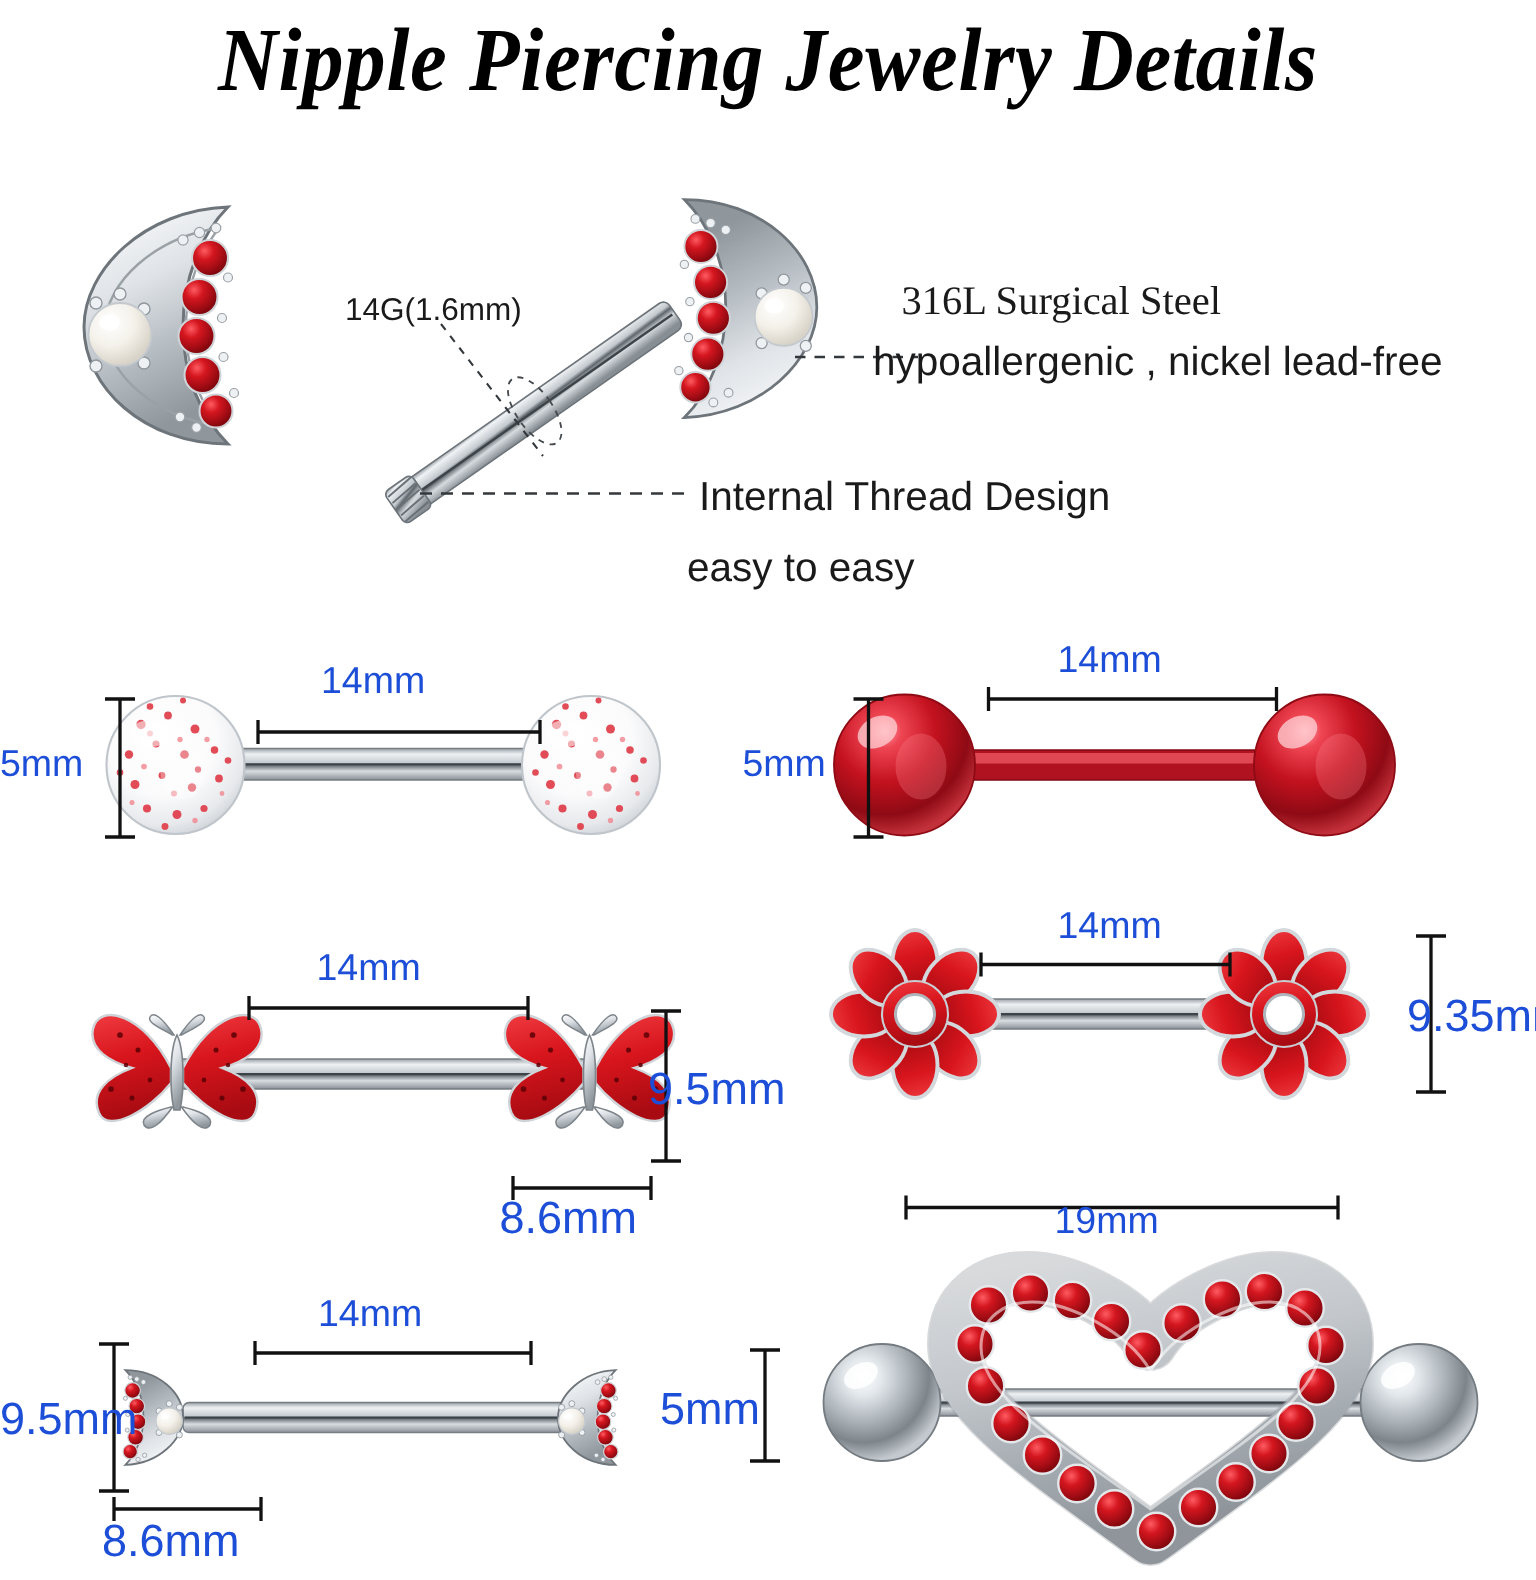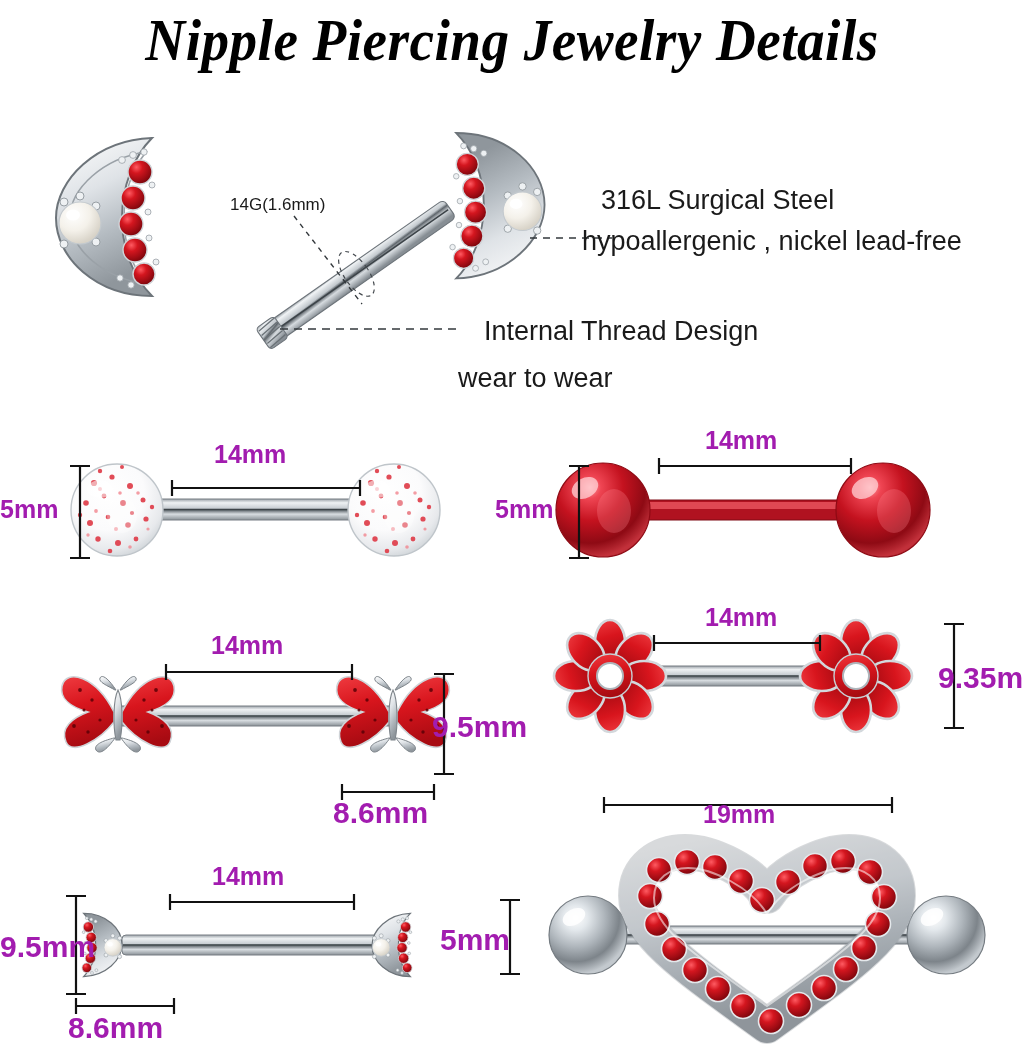--- a/index.html
+++ b/index.html
@@ -6,24 +6,24 @@
   body{width:1024px;height:1053px;position:relative;overflow:hidden;
        font-family:"Liberation Sans","DejaVu Sans",sans-serif;color:#111;}
   .abs{position:absolute;}
   #title{
     left:0;top:4px;width:1024px;text-align:center;
     font-family:"Liberation Serif","DejaVu Serif",serif;
     font-style:italic;font-weight:700;font-size:60px;line-height:72px;
     letter-spacing:0.5px;color:#000;white-space:nowrap;
     transform:scaleX(0.92);transform-origin:center top;
   }
-  .dimlabel{font-size:25px;color:#a21caf;white-space:nowrap;line-height:1;font-weight:bold;}
+  .dimlabel{font-size:25px;color:#1d4ed8;white-space:nowrap;line-height:1;}
   .dimlabel.small{font-size:30px;}
   .feature{font-size:27px;color:#1a1a1a;white-space:nowrap;line-height:1;}
-  .gauge{font-size:17px;color:#1a1a1a;white-space:nowrap;line-height:1;}
+  .gauge{font-size:21px;color:#1a1a1a;white-space:nowrap;line-height:1;}
   svg{display:block;overflow:visible;}
 </style>
 </head>
 <body>
 
 <div class="abs" id="title">Nipple Piercing Jewelry Details</div>
 
 <svg class="abs" style="left:0;top:0;width:0;height:0;" aria-hidden="true">
   <defs>
     <linearGradient id="barV" x1="0" y1="0" x2="0" y2="1">
@@ -180,28 +180,28 @@
 </svg>
 
 <svg class="abs" style="left:290px;top:212px;width:90px;height:105px;" viewBox="0 0 90 105">
   <path d="M4 4 L 72 92" stroke="#33383c" stroke-width="1.4" fill="none" stroke-dasharray="5 5"></path>
 </svg>
 <div class="abs gauge" style="left:230px;top:196px;">14G(1.6mm)</div>
 
 <svg class="abs" style="left:528px;top:232px;width:86px;height:12px;" viewBox="0 0 86 12">
   <path d="M2 6 L 84 6" stroke="#33383c" stroke-width="1.6" fill="none" stroke-dasharray="7 6"></path>
 </svg>
-<div class="abs feature" style="left:601px;top:187px;">316L Surgical Steel</div>
+<div class="abs feature" style="left:601px;top:187px;font-family:Liberation Serif, serif;">316L Surgical Steel</div>
 <div class="abs feature" style="left:582px;top:228px;">hypoallergenic , nickel lead-free</div>
 
 <svg class="abs" style="left:278px;top:323px;width:180px;height:12px;" viewBox="0 0 180 12">
   <path d="M2 6 L 178 6" stroke="#33383c" stroke-width="1.6" fill="none" stroke-dasharray="8 6"></path>
 </svg>
-<div class="abs feature" style="left:484px;top:318px;">Internal Thread Design</div>
-<div class="abs feature" style="left:458px;top:365px;">wear to wear</div>
+<div class="abs feature" style="left:466px;top:318px;">Internal Thread Design</div>
+<div class="abs feature" style="left:458px;top:365px;">easy to easy</div>
 
 <svg class="abs" style="left:60px;top:455px;width:390px;height:110px;" viewBox="0 0 390 110">
   <rect x="55" y="44" width="282" height="21" rx="4" fill="url(#barV)" stroke="#767d83" stroke-width="1"></rect>
   <line x1="56" y1="54.5" x2="336" y2="54.5" stroke="#3d4449" stroke-width="1.5"></line>
   <g>
     <circle cx="57" cy="55" r="46" fill="url(#clearBall)" stroke="#bfc5ca" stroke-width="1.4"></circle>
     <g fill="#e0434f" opacity="0.95">
       <circle cx="34" cy="28" r="3.1"></circle>
         <circle cx="52" cy="22" r="2.6"></circle>
         <circle cx="70" cy="31" r="3"></circle>

